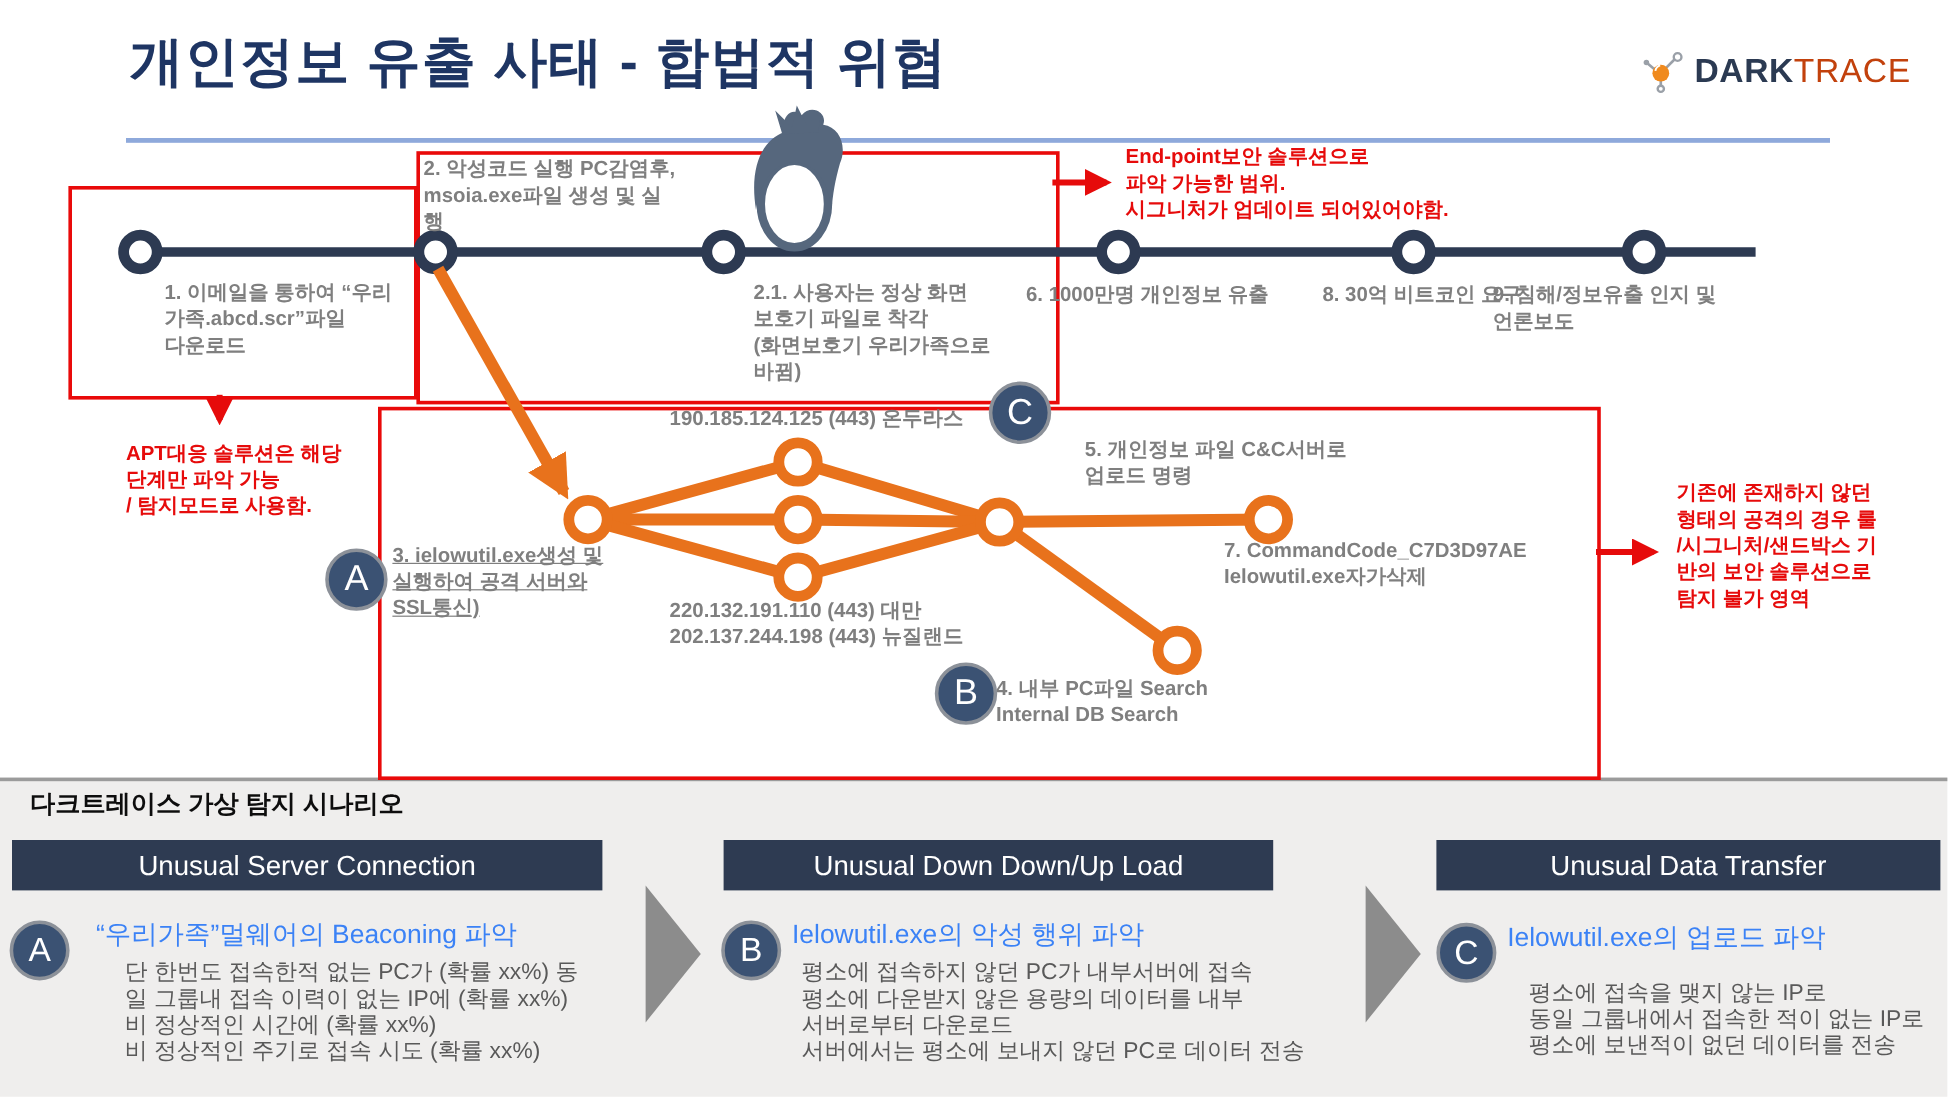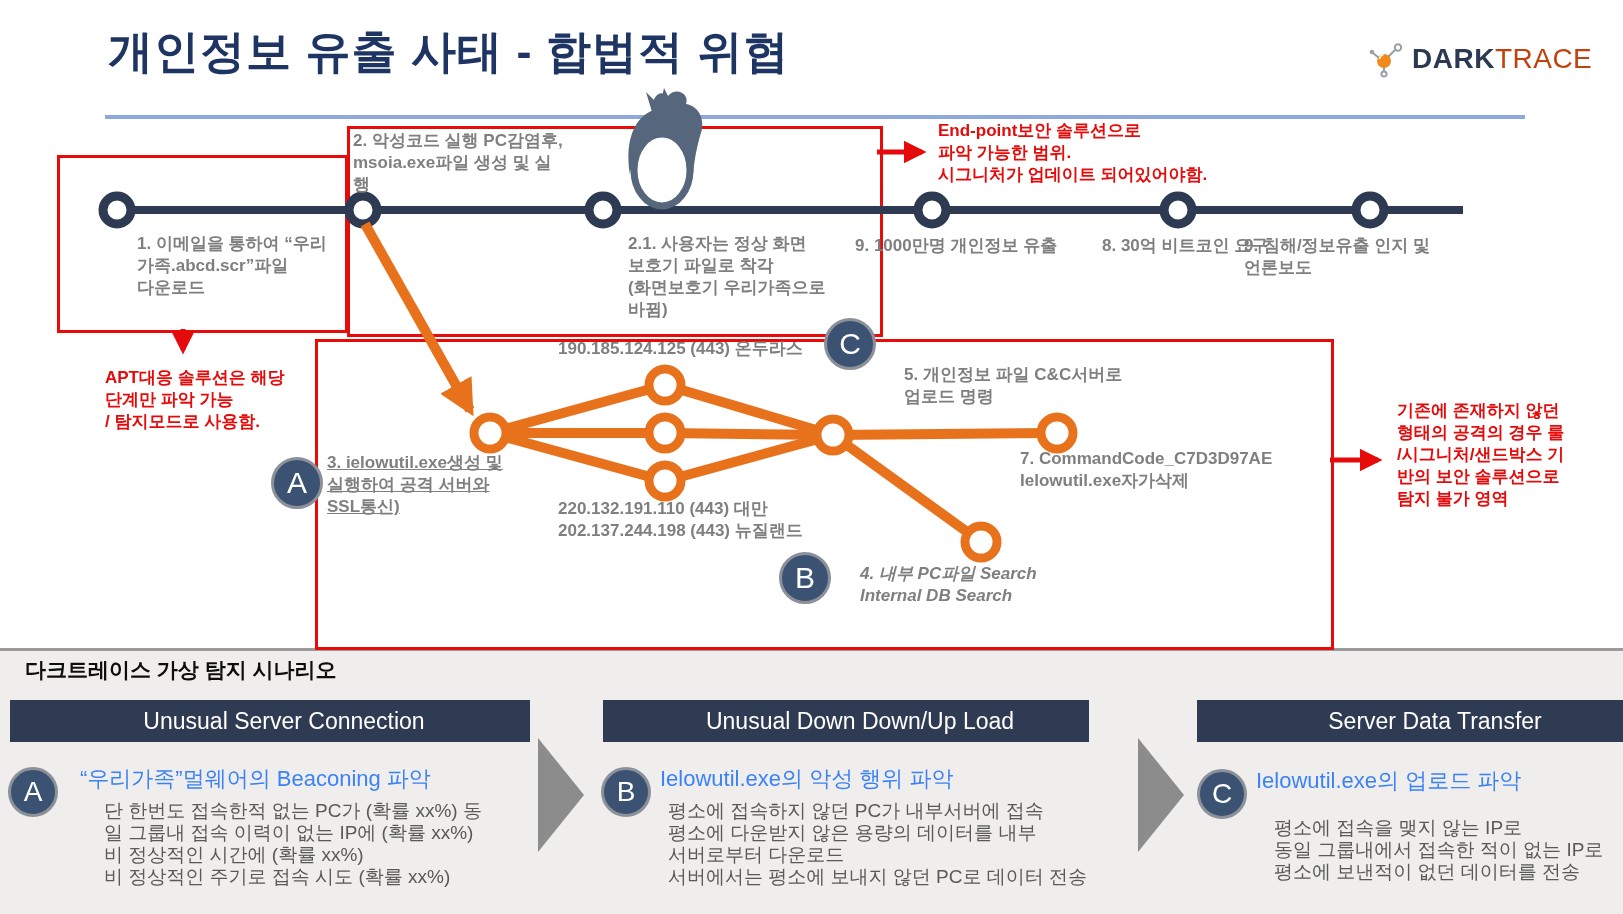--- a/index.html
+++ b/index.html
@@ -23,21 +23,21 @@
   .lbl{font-size:17px;font-weight:bold;color:#7f7f7f;line-height:1.3;white-space:pre-line;z-index:3;}
   .red-lbl{font-size:17px;font-weight:bold;color:#e60b0b;line-height:1.3;white-space:pre-line;z-index:3;}
   
   .badge{width:46px;height:46px;border-radius:50%;background:#3b5273;border:3px solid #8c9199;
          color:#fff;display:flex;align-items:center;justify-content:center;
          font-size:30px;font-weight:500;z-index:4;}
   
   .strip{left:0;top:648px;width:1623px;height:266px;background:#efeeed;border-top:3px solid #9b9b9b;z-index:0;}
   .scenario-title{left:25px;top:656px;font-size:21px;font-weight:bold;color:#0d0d0d;z-index:3;}
   .hdr{height:42px;background:#2e3b52;color:#fff;font-size:23px;display:flex;
-       align-items:center;justify-content:center;z-index:3;padding-left:28px;}
+       align-items:center;justify-content:center;z-index:3;}
   #hdr1{left:10px;top:700px;width:492px;}
   #hdr2{left:603px;top:700px;width:458px;}
   #hdr3{left:1197px;top:700px;width:420px;}
   .panel-title{font-size:22px;font-weight:normal;color:#3b82f6;z-index:3;white-space:pre;}
   .panel-body{font-size:19px;color:#595959;line-height:22px;white-space:pre-line;z-index:3;}
   .chevron{width:0;height:0;border-top:57px solid transparent;border-bottom:57px solid transparent;
            border-left:46px solid #8c8c8c;z-index:3;}
 </style>
 </head>
 <body>
@@ -123,32 +123,32 @@
 <div class="abs lbl" style="left:137px;top:233px;width:210px;">1. 이메일을 통하여 “우리
 가족.abcd.scr”파일
 다운로드</div>
 <div class="abs lbl" style="left:353px;top:130px;width:325px;">2. 악성코드 실행 PC감염후,
 msoia.exe파일 생성 및  실
 행</div>
 <div class="abs lbl" style="left:628px;top:233px;width:265px;">2.1. 사용자는 정상  화면
 보호기 파일로 착각
 (화면보호기 우리가족으로
 바뀜)</div>
-<div class="abs lbl" style="left:855px;top:235px;">9. 1000만명 개인정보 유출</div>
+<div class="abs lbl" style="left:855px;top:235px;">6. 1000만명 개인정보 유출</div>
 <div class="abs lbl" style="left:1102px;top:235px;">8. 30억 비트코인 요구</div>
 <div class="abs lbl" style="left:1244px;top:235px;width:215px;text-align:left;">9. 침해/정보유출 인지 및
 언론보도</div>
 
 <div class="abs lbl" style="left:558px;top:338px;">190.185.124.125 (443) 온두라스</div>
 <div class="abs lbl" style="left:558px;top:498px;">220.132.191.110 (443) 대만
 202.137.244.198 (443) 뉴질랜드</div>
 <div class="abs lbl" style="left:327px;top:452px;width:195px;text-decoration:underline;">3. ielowutil.exe생성 및
 실행하여 공격 서버와
 SSL통신)</div>
-<div class="abs lbl" style="left:860px;top:563px;width:210px;font-style:italic;">4. 내부 PC파일 Search
+<div class="abs lbl" style="left:830px;top:563px;width:210px;">4. 내부 PC파일 Search
 Internal DB Search</div>
 <div class="abs lbl" style="left:872px;top:364px;width:250px;margin-left:32px;">5. 개인정보 파일 C&amp;C서버로
 업로드 명령</div>
 <div class="abs lbl" style="left:1020px;top:448px;width:260px;">7. CommandCode_C7D3D97AE
 Ielowutil.exe자가삭제</div>
 
 <div class="abs red-lbl" style="left:938px;top:120px;width:340px;">End-point보안 솔루션으로
 파악 가능한 범위.
 시그니처가 업데이트  되어있어야함.</div>
 <div class="abs red-lbl" style="left:105px;top:367px;width:230px;">APT대응 솔루션은 해당
@@ -161,21 +161,21 @@
 탐지 불가 영역</div>
 
 <div class="abs badge" style="left:271px;top:457px;">A</div>
 <div class="abs badge" style="left:779px;top:552px;">B</div>
 <div class="abs badge" style="left:824px;top:318px;">C</div>
 
 <div class="abs scenario-title">다크트레이스 가상 탐지 시나리오</div>
 
 <div class="abs hdr" id="hdr1">Unusual Server Connection</div>
 <div class="abs hdr" id="hdr2">Unusual Down Down/Up Load</div>
-<div class="abs hdr" id="hdr3">Server Data Transfer</div>
+<div class="abs hdr" id="hdr3">Unusual Data Transfer</div>
 
 <div class="abs badge" style="left:8px;top:767px;width:44px;height:44px;font-size:28px;">A</div>
 <div class="abs panel-title" style="left:80px;top:764px;">“우리가족”멀웨어의 Beaconing 파악</div>
 <div class="abs panel-body" style="left:104px;top:800px;">단 한번도 접속한적 없는 PC가 (확률 xx%)  동
 일 그룹내 접속 이력이 없는 IP에 (확률 xx%)
 비 정상적인 시간에 (확률 xx%)
 비 정상적인 주기로 접속 시도 (확률 xx%)</div>
 
 <div class="abs chevron" style="left:538px;top:738px;"></div>
 

